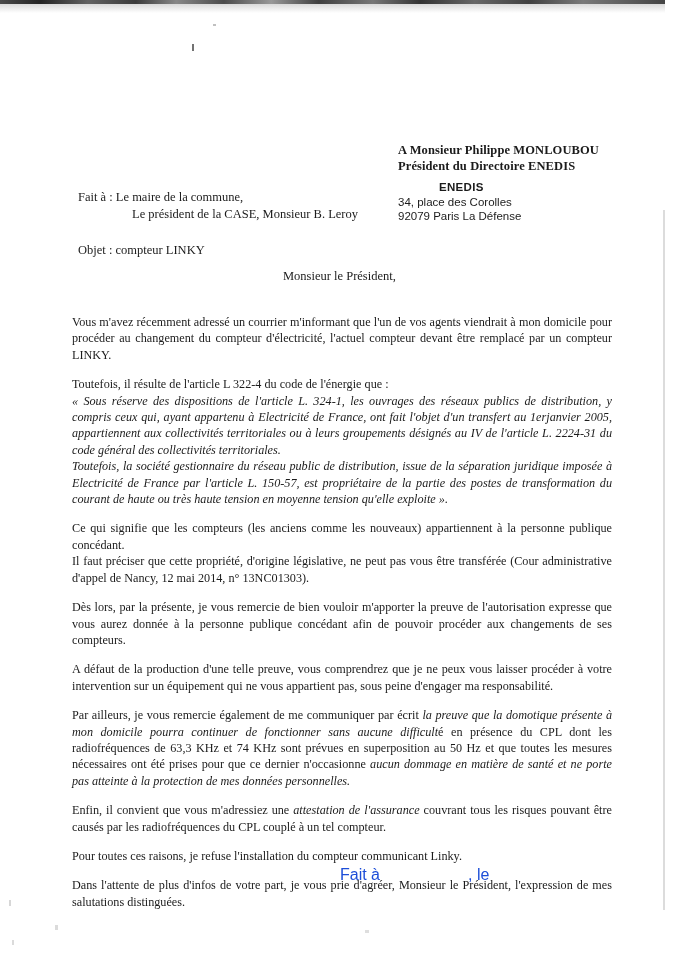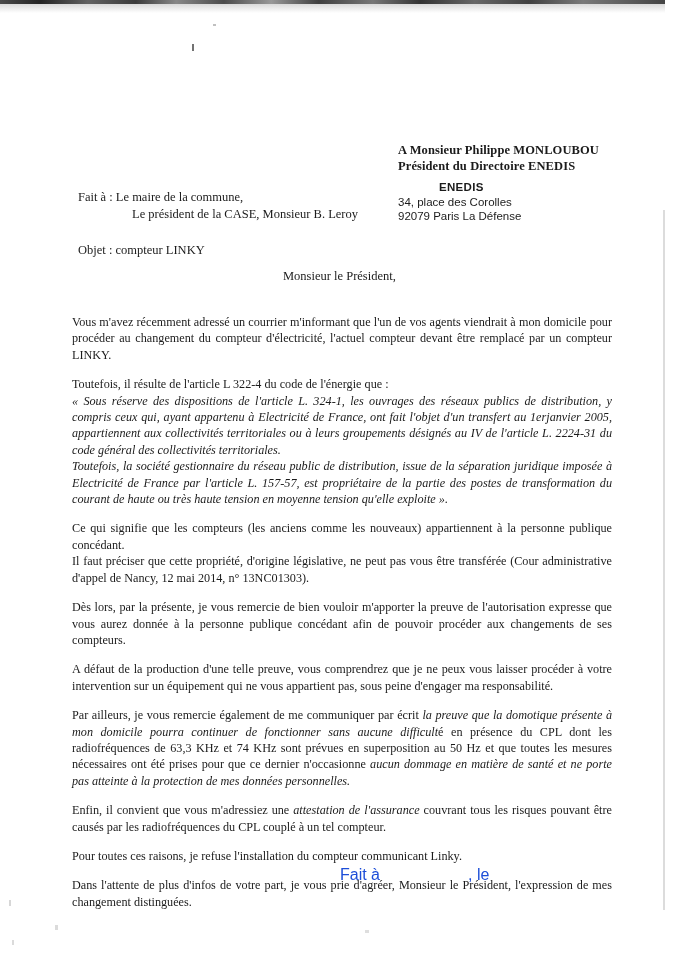--- a/index.html
+++ b/index.html
@@ -174,36 +174,36 @@
   <div class="subject">Objet : compteur LINKY</div>
 
   <div class="salutation">Monsieur le Président,</div>
 
   <div class="body">
 
     <p>Vous m'avez récemment adressé un courrier m'informant que l'un de vos agents viendrait à mon domicile pour procéder au changement du compteur d'électricité, l'actuel compteur devant être remplacé par un compteur LINKY.</p>
 
     <p class="tight">Toutefois, il résulte de l'article L 322-4 du code de l'énergie que :</p>
     <p class="quote tight">« Sous réserve des dispositions de l'article L. 324-1, les ouvrages des réseaux publics de distribution, y compris ceux qui, ayant appartenu à Electricité de France, ont fait l'objet d'un transfert au 1erjanvier 2005, appartiennent aux collectivités territoriales ou à leurs groupements désignés au IV de l'article L. 2224-31 du code général des collectivités territoriales.</p>
-    <p class="quote">Toutefois, la société gestionnaire du réseau public de distribution, issue de la séparation juridique imposée à Electricité de France par l'article L. 157-57, est propriétaire de la partie des postes de transformation du courant de haute ou très haute tension en moyenne tension qu'elle exploite ».</p>
+    <p class="quote">Toutefois, la société gestionnaire du réseau public de distribution, issue de la séparation juridique imposée à Electricité de France par l'article L. 150-57, est propriétaire de la partie des postes de transformation du courant de haute ou très haute tension en moyenne tension qu'elle exploite ».</p>
 
     <p class="tight">Ce qui signifie que les compteurs (les anciens comme les nouveaux) appartiennent à la personne publique concédant.</p>
     <p>Il faut préciser que cette propriété, d'origine législative, ne peut pas vous être transférée (Cour administrative d'appel de Nancy, 12 mai 2014, n° 13NC01303).</p>
 
     <p>Dès lors, par la présente, je vous remercie de bien vouloir m'apporter la preuve de l'autorisation expresse que vous aurez donnée à la personne publique concédant afin de pouvoir procéder aux changements de ses compteurs.</p>
 
     <p>A défaut de la production d'une telle preuve, vous comprendrez que je ne peux vous laisser procéder à votre intervention sur un équipement qui ne vous appartient pas, sous peine d'engager ma responsabilité.</p>
 
     <p><span>Par ailleurs, je vous remercie également de me communiquer par écrit </span><em>la preuve que la domotique présente à mon domicile pourra continuer de fonctionner sans aucune difficult</em><span>é en présence du CPL dont les radiofréquences de 63,3 KHz et 74 KHz sont prévues en superposition au 50 Hz et que toutes les mesures nécessaires ont été prises pour que ce dernier n'occasionne </span><em>aucun dommage en matière de santé et ne porte pas atteinte à la protection de mes données personnelles.</em></p>
 
     <p><span>Enfin, il convient que vous m'adressiez une </span><em>attestation de l'assurance</em><span> couvrant tous les risques pouvant être causés par les radiofréquences du CPL couplé à un tel compteur.</span></p>
 
     <p>Pour toutes ces raisons, je refuse l'installation du compteur communicant Linky.</p>
 
-    <p>Dans l'attente de plus d'infos de votre part, je vous prie d'agréer, Monsieur le Président, l'expression de mes changement distinguées.</p>
+    <p>Dans l'attente de plus d'infos de votre part, je vous prie d'agréer, Monsieur le Président, l'expression de mes salutations distinguées.</p>
 
   </div>
 
   <div class="signoff">
     <span>Fait à</span>
     <span class="le">, le</span>
   </div>
 
 </div>
 

